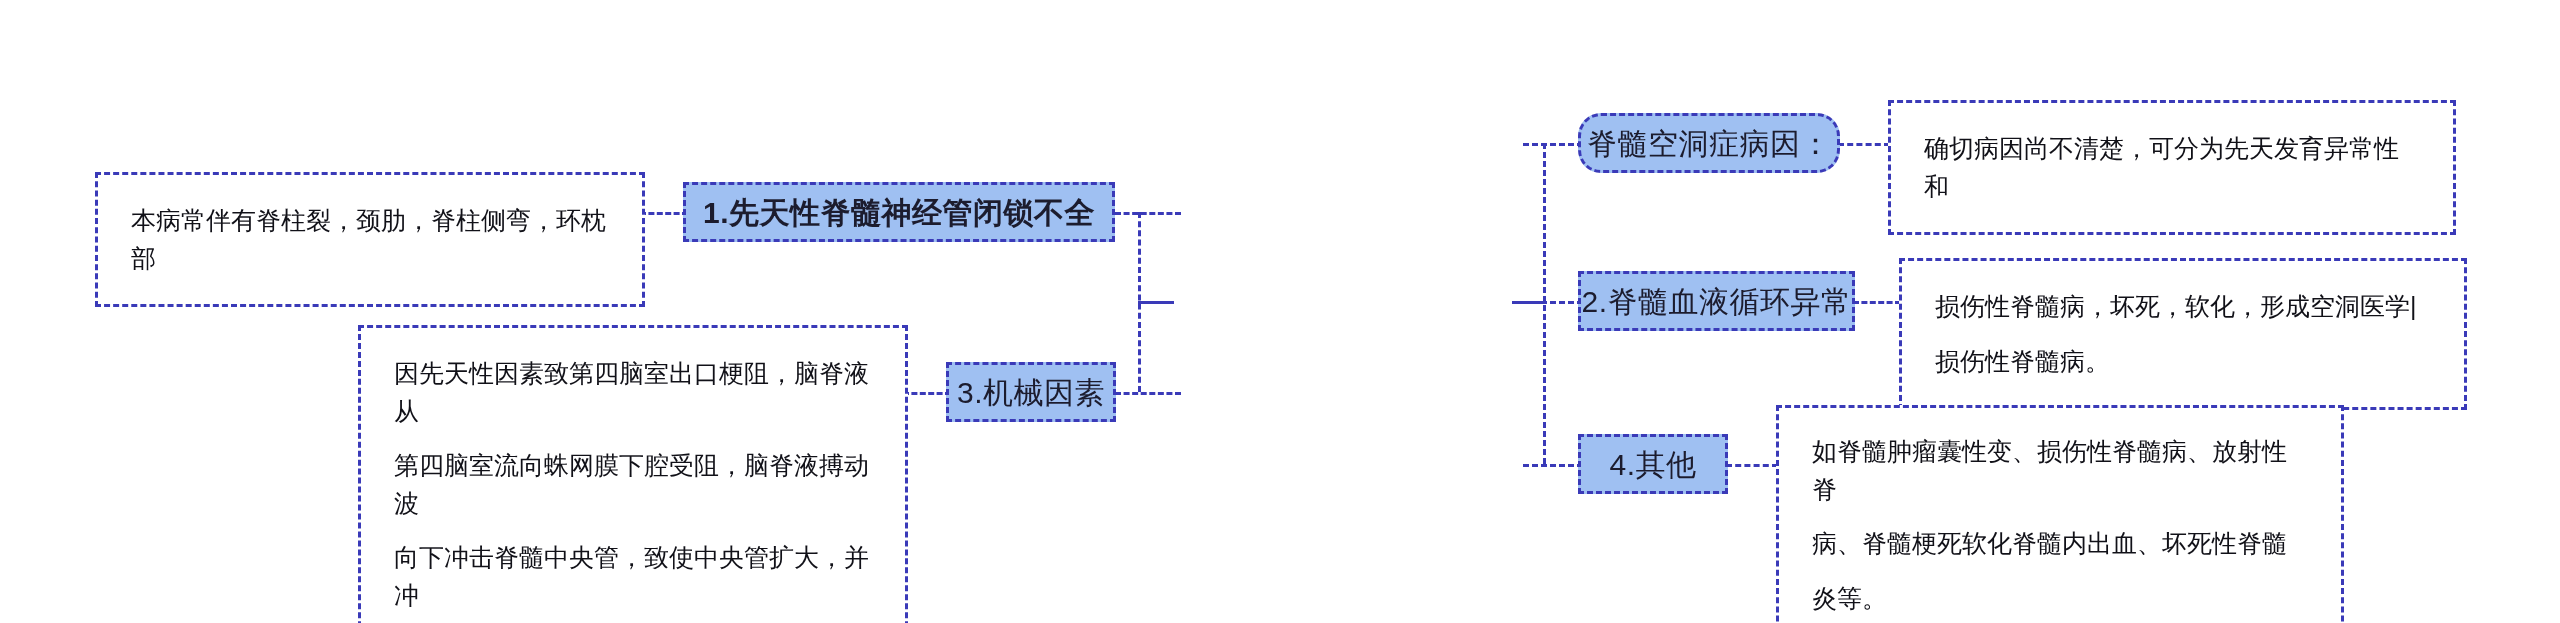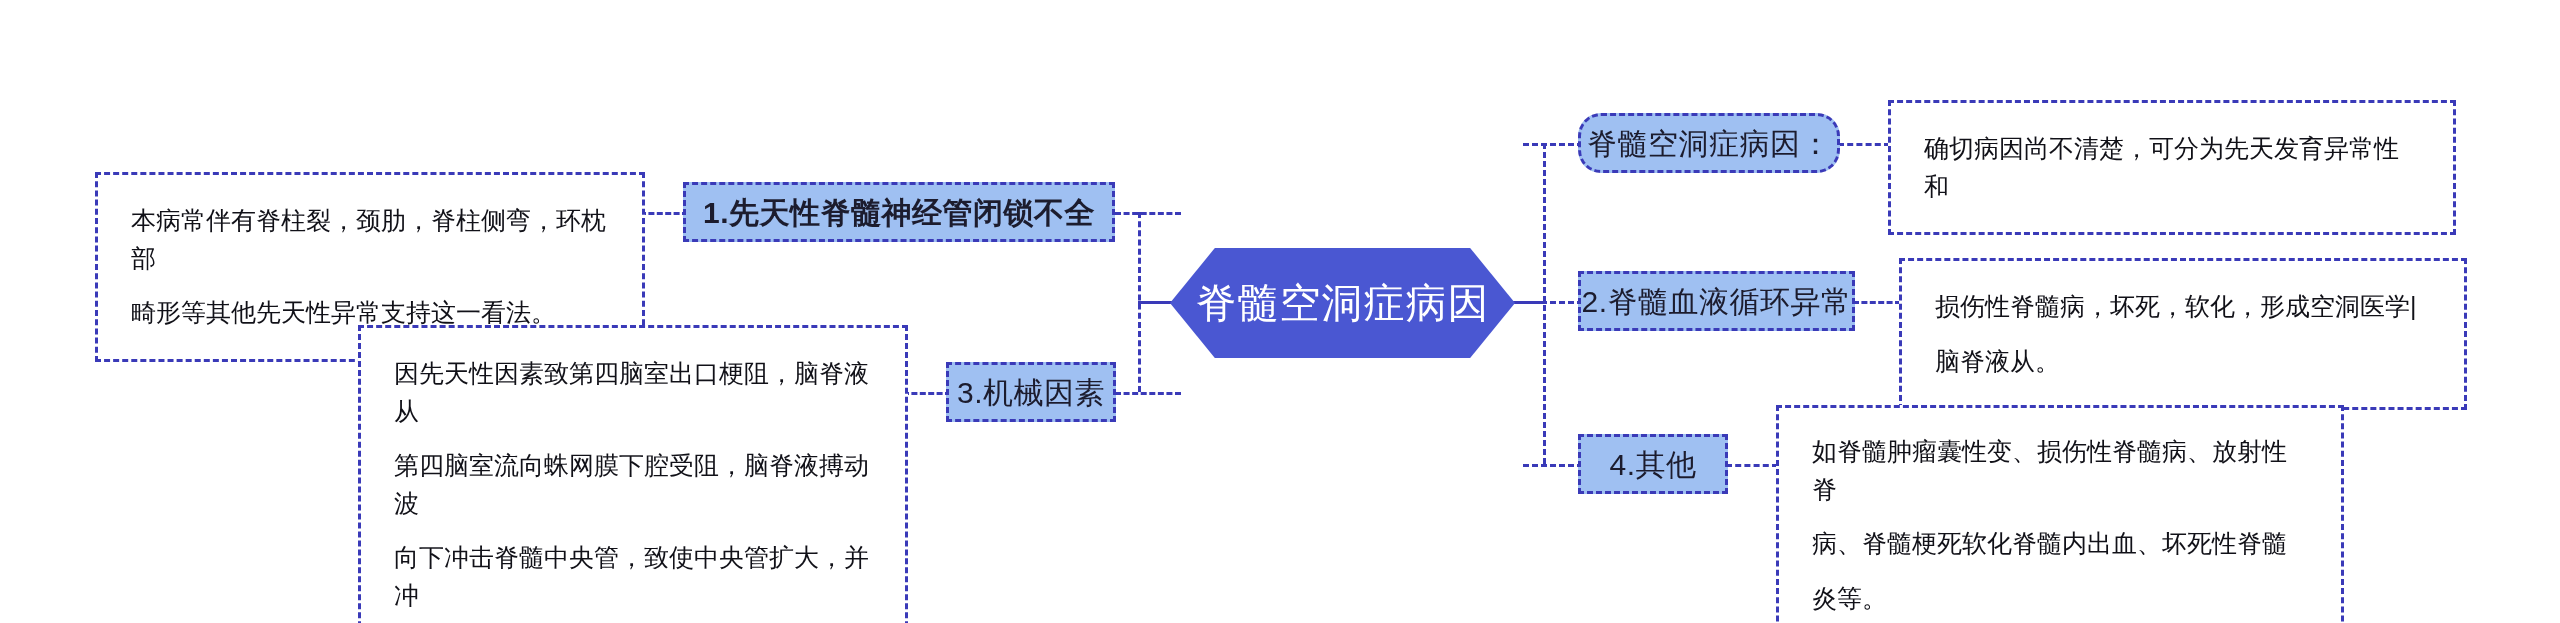--- a/index.html
+++ b/index.html
@@ -89,23 +89,20 @@
     position: absolute;
     border-top: 3px solid #3a3ab8;
     z-index: 3;
   }
 </style>
 </head>
 <body>
 
 <div id="canvas">
 
-  <div id="center-node">
-    <span>脊髓空洞症病因</span>
-  </div>
 
   <div class="h-solid" style="left:1138px; top:301px; width:36px;"></div>
 
   <div class="v-trunk" style="left:1138px; top:212px; height:180px;"></div>
 
   <div class="h-line" style="left:1115px; top:212px; width:66px;"></div>
 
   <div class="h-line" style="left:1115px; top:392px; width:66px;"></div>
 
   <div class="h-line" style="left:640px; top:212px; width:48px;"></div>
@@ -115,21 +112,20 @@
   <div class="node" style="left:683px; top:182px; width:432px; height:60px;font-weight:bold;">
     <span>1.先天性脊髓神经管闭锁不全</span>
   </div>
 
   <div class="node" style="left:946px; top:362px; width:170px; height:60px;">
     <span>3.机械因素</span>
   </div>
 
   <div class="descbox" style="left:95px; top:172px; width:550px;">
     <p>本病常伴有脊柱裂，颈肋，脊柱侧弯，环枕部</p>
-    <p>畸形等其他先天性异常支持这一看法。</p>
   </div>
 
   <div class="descbox" style="left:358px; top:325px; width:550px;">
     <p>因先天性因素致第四脑室出口梗阻，脑脊液从</p>
     <p>第四脑室流向蛛网膜下腔受阻，脑脊液搏动波</p>
     <p>向下冲击脊髓中央管，致使中央管扩大，并冲</p>
     <p>破中央管壁形成空洞。</p>
   </div>
 
   <div class="h-solid" style="left:1512px; top:301px; width:34px;"></div>
@@ -153,21 +149,21 @@
   <div class="node" style="left:1578px; top:434px; width:150px; height:60px;">
     <span>4.其他</span>
   </div>
 
   <div class="descbox" style="left:1888px; top:100px; width:568px;">
     <p>确切病因尚不清楚，可分为先天发育异常性和</p>
   </div>
 
   <div class="descbox" style="left:1899px; top:258px; width:568px;">
     <p>损伤性脊髓病，坏死，软化，形成空洞医学|</p>
-    <p>脑脊液从。</p>
+    <p>损伤性脊髓病。</p>
   </div>
 
   <div class="descbox" style="left:1776px; top:405px; width:568px;font-family:Liberation Mono, monospace;">
     <p>如脊髓肿瘤囊性变、损伤性脊髓病、放射性脊</p>
     <p>病、脊髓梗死软化脊髓内出血、坏死性脊髓</p>
     <p>炎等。</p>
   </div>
 
 </div>
 

